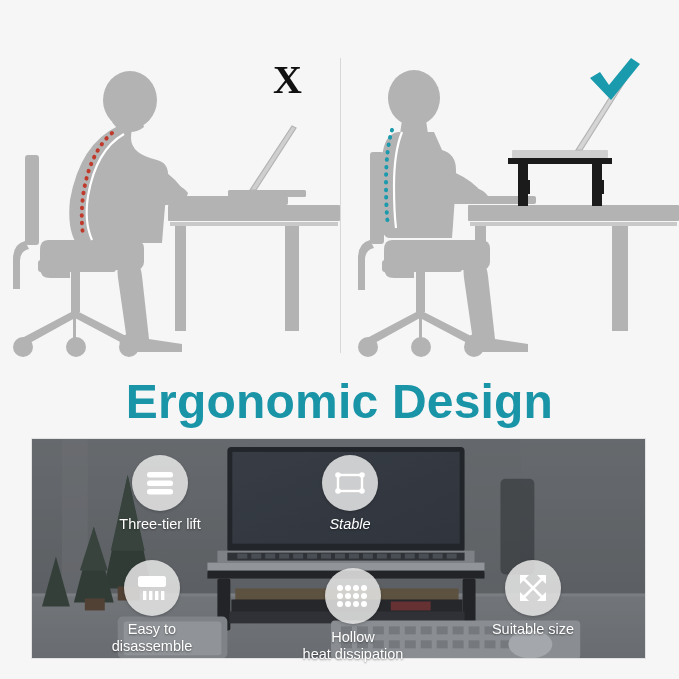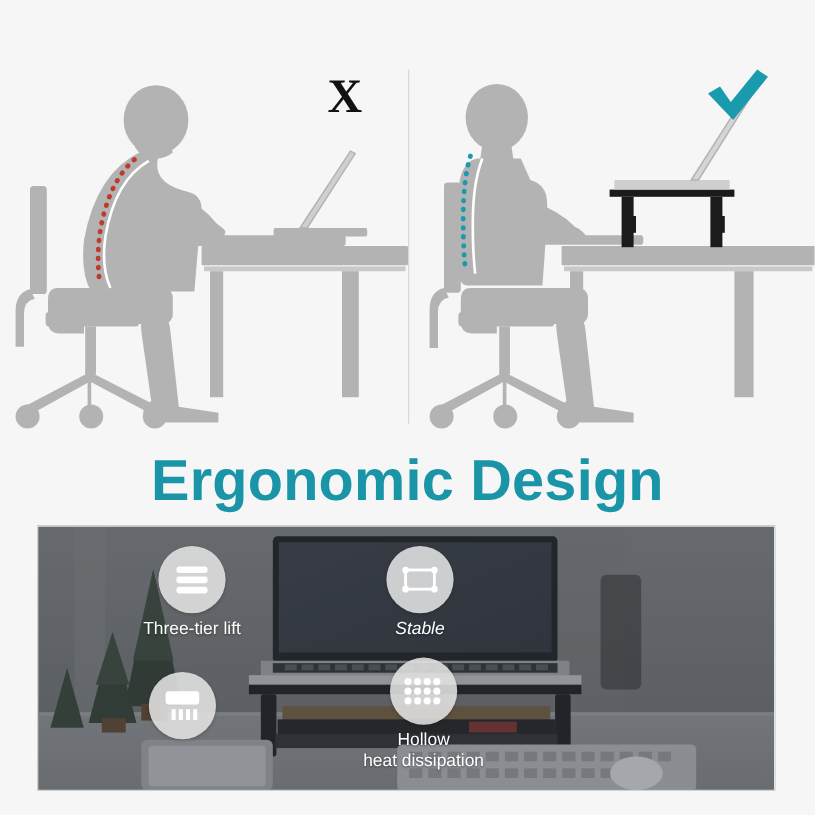--- a/index.html
+++ b/index.html
@@ -119,21 +119,21 @@
     text-align: center;
     line-height: 1.18;
     text-shadow: 0 1px 2px rgba(0,0,0,0.45);
     white-space: pre-line;
   }
 
   .f-three-tier  { left: 100px; top: 455px; }
   .f-stable      { left: 290px; top: 455px; font-style: italic; }
   .f-nonslip     { left: 475px; top: 455px; }
   .f-disassemble { left: 92px;  top: 560px; }
-  .f-hollow      { left: 293px; top: 548px; }
+  .f-hollow      { left: 293px; top: 568px; }
   .f-size        { left: 473px; top: 560px; }
 </style>
 </head>
 <body>
 
 <div id="infographic">
 
   <div class="compare-panel">
 
     <div class="panel-divider"></div>
@@ -413,20 +413,21 @@
   <div class="feature f-disassemble">
     <div class="feature-badge">
       <svg width="32" height="28" viewBox="0 0 32 28">
         <rect x="2" y="2" width="28" height="11" rx="2.5" fill="#ffffff"></rect>
         <rect x="7" y="17" width="3.4" height="9" fill="#ffffff"></rect>
         <rect x="13" y="17" width="3.4" height="9" fill="#ffffff"></rect>
         <rect x="19" y="17" width="3.4" height="9" fill="#ffffff"></rect>
         <rect x="25" y="17" width="3.4" height="9" fill="#ffffff"></rect>
       </svg>
     </div>
+    <div class="feature-label">Easy to disassemble</div>
   </div>
 
   <div class="feature f-hollow">
     <div class="feature-badge">
       <svg width="34" height="24" viewBox="0 0 34 24">
         <g fill="#ffffff">
           <circle cx="4" cy="4" r="3"></circle>
             <circle cx="12" cy="4" r="3"></circle>
             <circle cx="20" cy="4" r="3"></circle>
             <circle cx="28" cy="4" r="3"></circle>
@@ -438,14 +439,31 @@
             <circle cx="12" cy="20" r="3"></circle>
             <circle cx="20" cy="20" r="3"></circle>
             <circle cx="28" cy="20" r="3"></circle>
         </g>
       </svg>
     </div>
     <div class="feature-label">Hollow
 heat dissipation</div>
   </div>
 
+  <div class="feature f-size">
+    <div class="feature-badge">
+      <svg width="30" height="30" viewBox="0 0 30 30">
+        <g stroke="#ffffff" stroke-width="2.6" stroke-linecap="round">
+          <line x1="4" y1="4" x2="26" y2="26"></line>
+          <line x1="26" y1="4" x2="4" y2="26"></line>
+        </g>
+        <g fill="#ffffff">
+          <path d="M2 2 L11 2 L2 11 Z"></path>
+          <path d="M28 2 L28 11 L19 2 Z"></path>
+          <path d="M2 28 L2 19 L11 28 Z"></path>
+          <path d="M28 28 L19 28 L28 19 Z"></path>
+        </g>
+      </svg>
+    </div>
+    <div class="feature-label">Suitable size</div>
+  </div>
 
 </div>
 
 </body></html>

